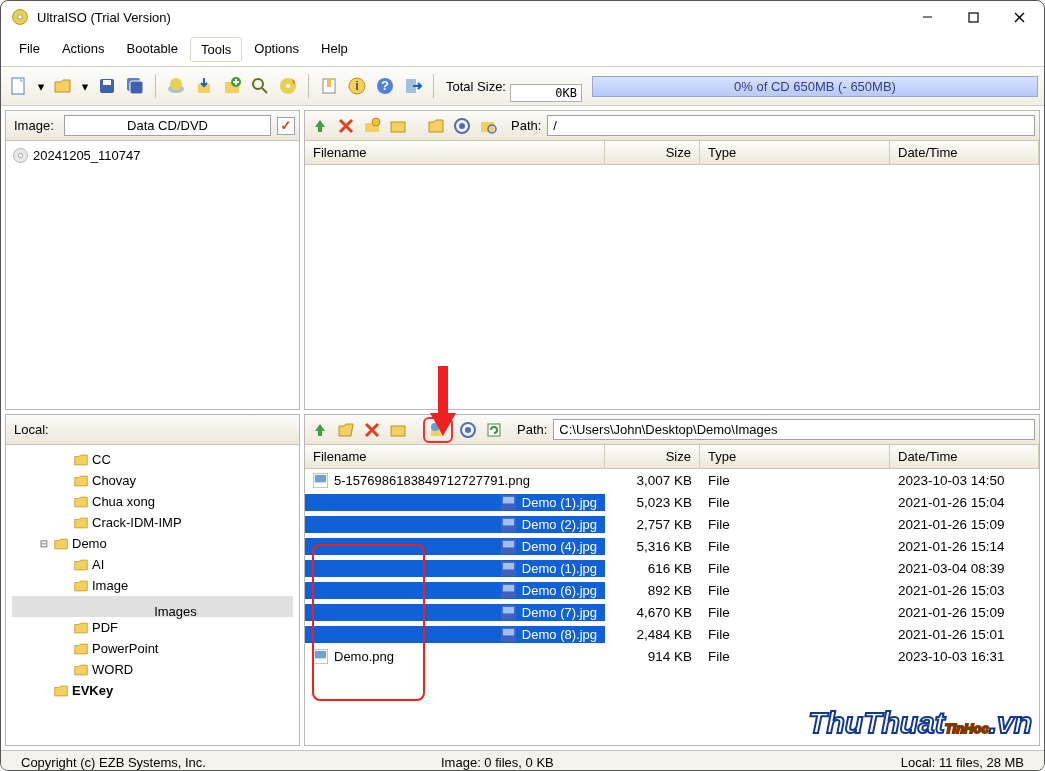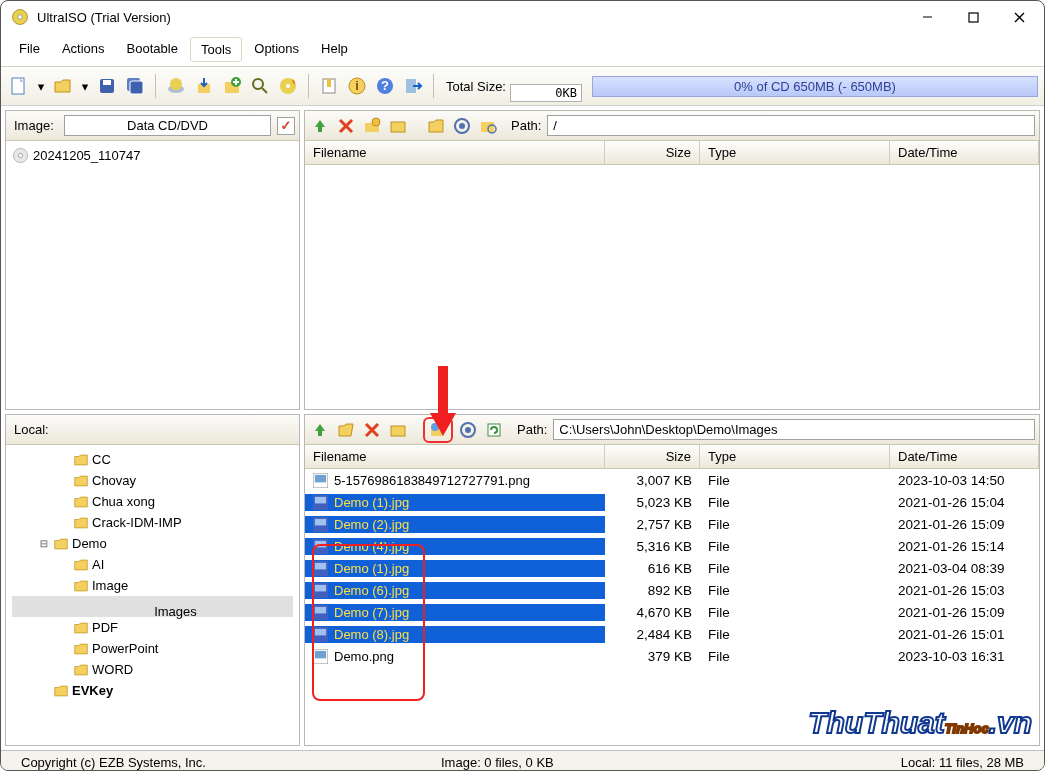--- a/index.html
+++ b/index.html
@@ -35,21 +35,21 @@
 .tree-row .fold { width:14px; height:14px; fill:#f4d060; stroke:#c09020; stroke-width:1; }
 .tree-row.sel { background:#e0e0e0; }
 .expander { width:12px; height:12px; display:flex; align-items:center; justify-content:center; font-size:10px; color:#555;}
 .list { flex:1; overflow:auto; }
 .cols { display:grid; grid-template-columns: 300px 95px 190px 1fr; background: linear-gradient(#fdfdfb,#ece8da); border-bottom:1px solid #cac4b0; }
 .cols div { padding:4px 8px; border-right:1px solid #d2ccba; font-size:13px; }
 .cols .rt { text-align:right; }
 .row { display:grid; grid-template-columns: 300px 95px 190px 1fr; align-items:center; height:22px; }
 .row div { padding: 1px 8px; font-size:13.5px; overflow:hidden; white-space:nowrap; }
 .row .rt { text-align:right; }
-.row.sel div:first-child { background:#1060d8; color:#fde047; }
+.row.sel div:first-child { background:#1060d8; color:#ffffff;justify-content:flex-end; }
 .row .fn { display:flex; align-items:center; gap:6px; }
 .ficon { width:15px; height:15px; flex-shrink:0; }
 .sel-box { position:absolute; border:2.5px solid #f02020; border-radius:8px; pointer-events:none; }
 .arrow { position:absolute; color:#f02020; pointer-events:none; }
 .statusbar { height:24px; border-top:1px solid #c0c0c0; display:flex; align-items:center; font-size:13px; background:#f5f3ec; padding: 0 8px; }
 .statusbar div { padding: 0 12px; }
 .statusbar .s1{flex:0 0 420px;} .statusbar .s2{flex:0 0 320px;} .statusbar .s3{flex:1; text-align:right;}
 .watermark { position:absolute; right:12px; bottom:30px; font-family: "Arial Black", sans-serif; font-size:30px; font-weight:900; font-style:italic; color:#fff; -webkit-text-stroke: 2px #103890; pointer-events:none; }
 .watermark b { color:#f07000; -webkit-text-stroke: 2px #803800;}
 .disc-icon { width:17px; height:17px; }
@@ -508,21 +508,21 @@
             <div>2021-01-26 15:01</div>
           </div>
           <div class="row">
             <div class="fn">
               <svg class="ficon" viewBox="0 0 16 16">
                 <rect width="16" height="16" fill="#fff" stroke="#888"></rect>
                 <rect x="2" y="2" width="12" height="8" fill="#70a0d0"></rect>
               </svg>
               <span>Demo.png</span>
             </div>
-            <div class="rt">379 KB</div>
+            <div class="rt">914 KB</div>
             <div>File</div>
             <div>2023-10-03 16:31</div>
           </div>
         </div>
     </div>
   </div>
 </div>
 
 <div class="statusbar">
   <div class="s1">Copyright (c) EZB Systems, Inc.</div>

